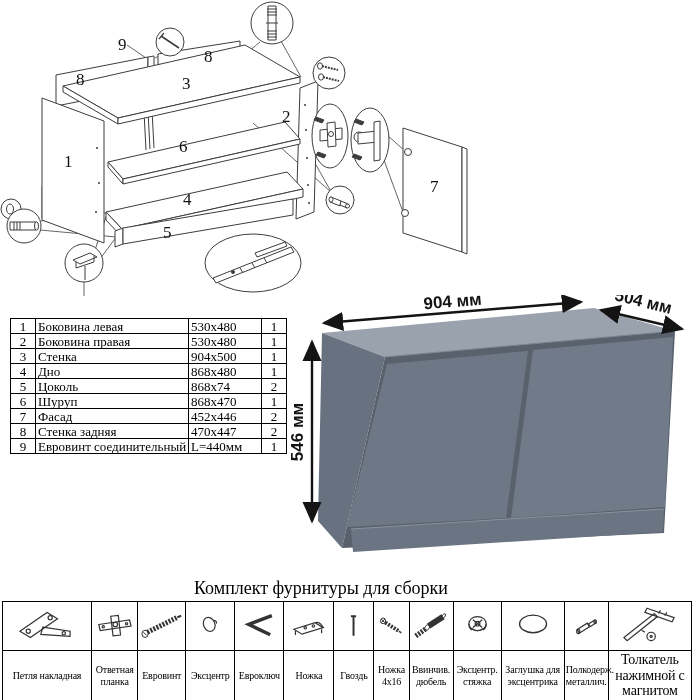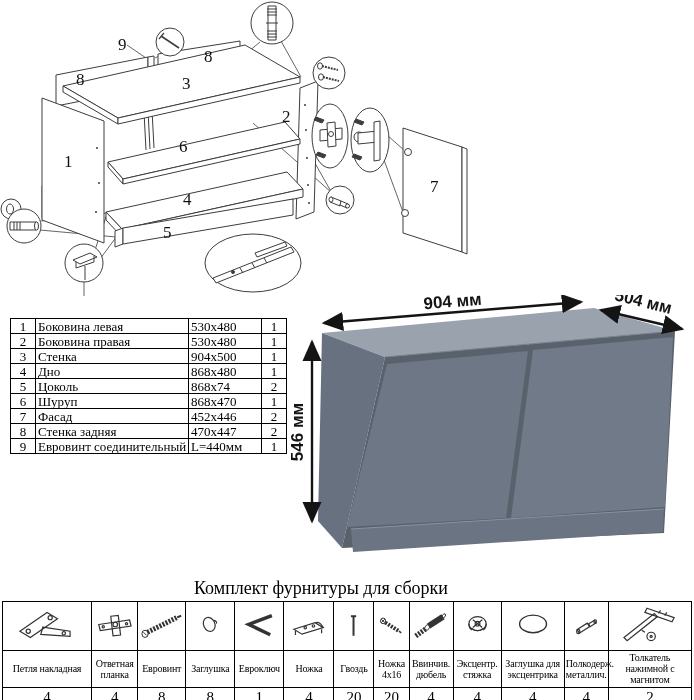--- a/index.html
+++ b/index.html
@@ -25,21 +25,21 @@
 
   .hw-title{position:absolute;top:578px;left:0;width:694px;text-align:center;
             font-size:18px;transform:translateX(-26px);}
 
   .hw{position:absolute;left:2px;top:601px;width:690px;border-collapse:collapse;
       table-layout:fixed;}
   .hw td{border:1px solid #000;text-align:center;vertical-align:middle;padding:0;}
   .hw .icon-row td{height:48px;}
   .hw .name-row td{font-size:10px;line-height:1.12;height:27px;padding:1px 1px;
                    letter-spacing:-0.2px;}
-  .hw .name-row td:nth-child(13){font-size:10px;}
+  .hw .name-row td:nth-child(13){font-size:14px;}
   .hw .qty-row td{font-size:15px;height:19px;line-height:19px;}
   .hwicon{width:100%;height:46px;display:block;}
   .hwicon *{vector-effect:non-scaling-stroke;}
   .dim-text{font-family:"Liberation Sans",sans-serif;font-weight:bold;
             font-size:17px;fill:#141414;}
 </style>
 </head>
 <body>
 
 <div class="sheet">
@@ -446,21 +446,21 @@
                 <circle cx="31" cy="32" r="1"></circle>
               <line x1="22" y1="26" x2="25" y2="28"></line>
             </g>
           </svg>
         </td>
       </tr>
       <tr class="name-row">
         <td>Петля накладная</td>
         <td>Ответная планка</td>
         <td>Евровинт</td>
-        <td>Заглушка</td>
+        <td>Эксцентр</td>
         <td>Евроключ</td>
         <td>Ножка</td>
         <td>Гвоздь</td>
         <td>Ножка 4х16</td>
         <td>Ввинчив. дюбель</td>
         <td>Эксцентр. стяжка</td>
         <td>Заглушка для эксцентрика</td>
         <td>Полкодерж. металлич.</td>
         <td>Толкатель нажимной с магнитом</td>
       </tr>

